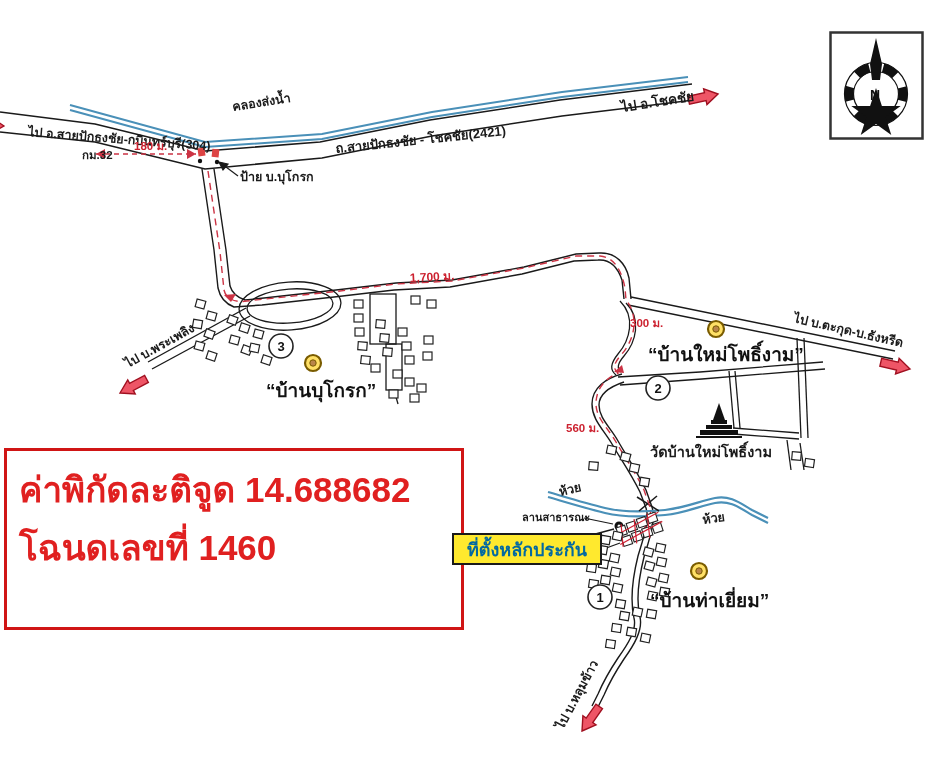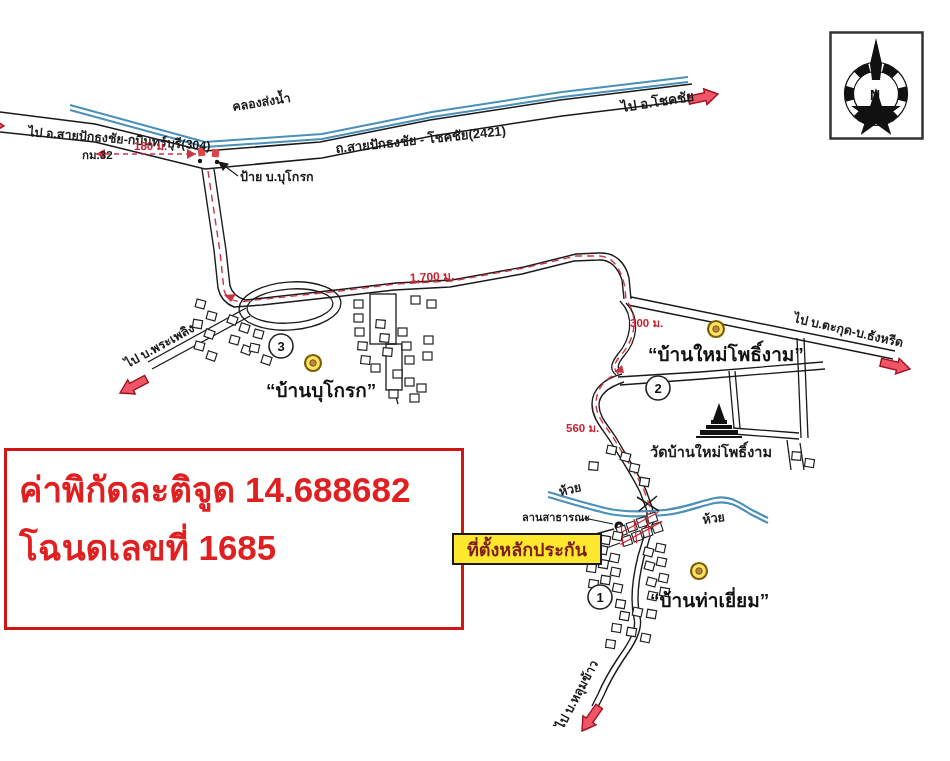--- a/index.html
+++ b/index.html
@@ -10,21 +10,21 @@
   .map-label{font-weight:bold;fill:#1a1a1a;}
   .dist-label{font-weight:bold;fill:#cc2230;}
   .village-label{font-weight:bold;fill:#111;}
   .info-box{position:absolute;left:4px;top:448px;width:460px;height:182px;
             border:3px solid #d01515;background:#fff;box-sizing:border-box;
             padding:10px 0 0 12px;color:#e02020;font-weight:bold;font-size:35px;}
   .info-box .line{height:58px;line-height:58px;white-space:nowrap;}
   .collateral-box{position:absolute;left:452px;top:533px;width:150px;height:32px;
             background:#ffe92e;border:2px solid #1a1a1a;box-sizing:border-box;
             display:flex;align-items:center;justify-content:center;
-            font-weight:bold;font-size:18px;color:#7f1d1d;white-space:nowrap;}
+            font-weight:bold;font-size:18px;color:#0369a1;white-space:nowrap;}
 </style>
 </head>
 <body>
 
 <div class="canvas">
 
 <svg width="950" height="761" viewBox="0 0 950 761">
 
   <g fill="none" stroke="#4a90b8" stroke-width="2">
     <path d="M70,105 L205,142 L322,134 L432,112 L562,92 L688,77"></path>
@@ -295,18 +295,18 @@
   <text class="dist-label" font-size="11.5" x="566" y="432">560 ม.</text>
   <text class="map-label" font-size="12.5" transform="translate(560,496) rotate(-13)">ห้วย</text>
   <text class="map-label" font-size="12.5" transform="translate(703,524) rotate(-8)">ห้วย</text>
   <text class="map-label" font-size="11" x="522" y="521">ลานสาธารณะ</text>
   <text class="village-label" font-size="19" x="650" y="607">“บ้านท่าเยี่ยม”</text>
   <text class="map-label" font-size="12.5" transform="translate(563,730) rotate(-62)">ไป บ.หลุมข้าว</text>
 </svg>
 
 <div class="info-box">
   <div class="line">ค่าพิกัดละติจูด 14.688682</div>
-  <div class="line">โฉนดเลขที่ 1685</div>
+  <div class="line">โฉนดเลขที่ 1460</div>
 </div>
 
 <div class="collateral-box">ที่ตั้งหลักประกัน</div>
 
 </div>
 
 </body></html>

